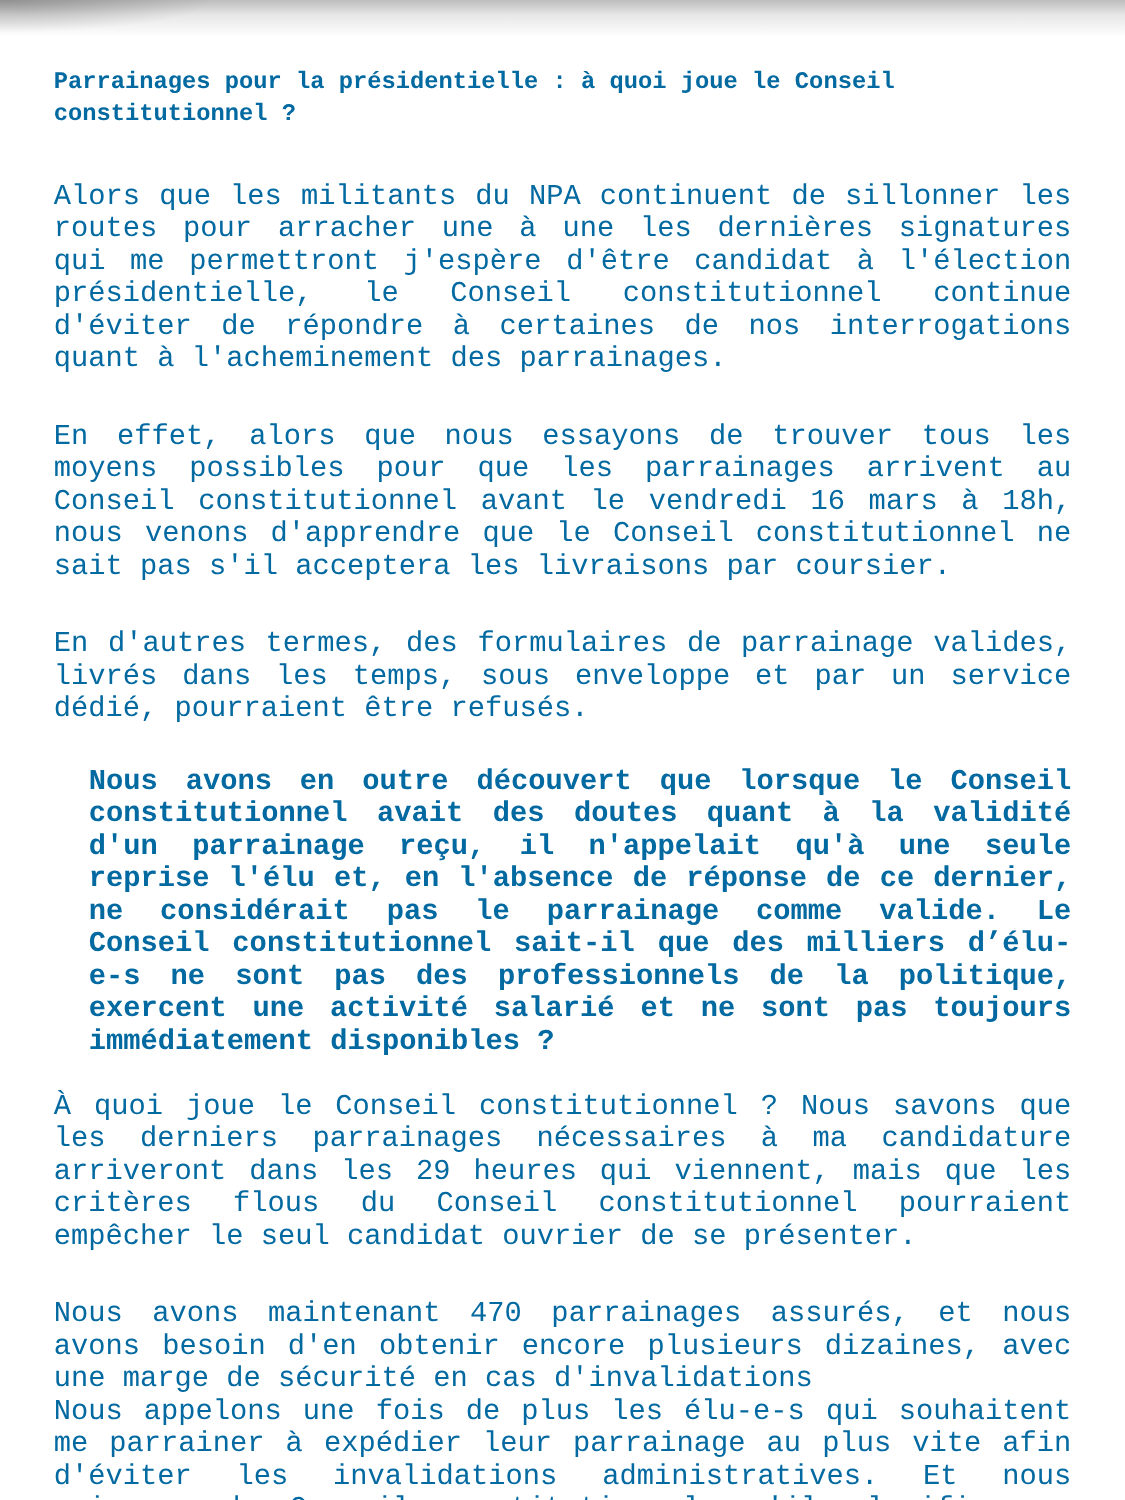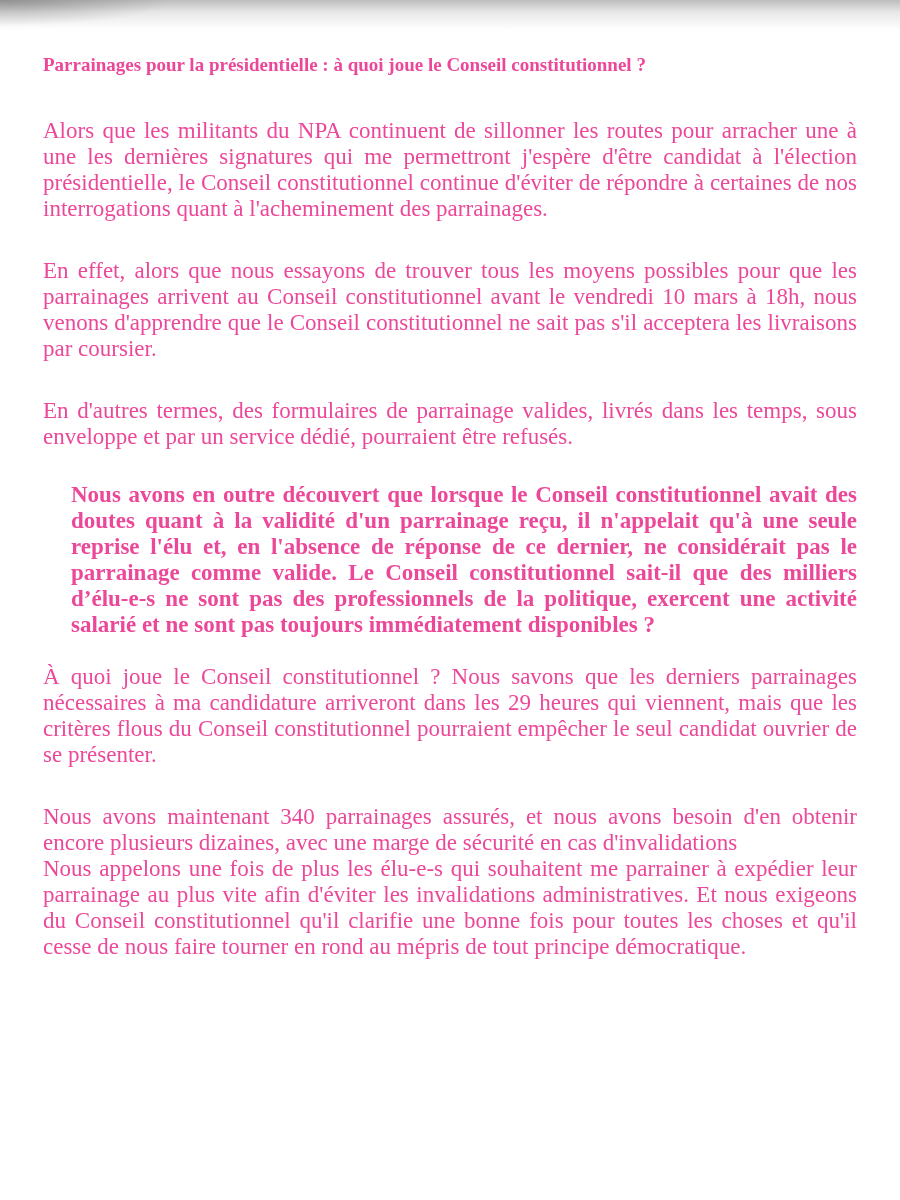--- a/index.html
+++ b/index.html
@@ -6,22 +6,22 @@
     margin: 0;
     padding: 0;
     background: #ffffff;
   }
   .page {
     position: relative;
     width: 900px;
     height: 1200px;
     background: #ffffff;
     overflow: hidden;
-    font-family: Liberation Serif, serif;
-    color: #ec4899;
+    font-family: Liberation Mono, monospace;
+    color: #0369a1;
   }
   .top-shade {
     position: absolute;
     top: 0; left: 0;
     width: 100%;
     height: 30px;
     background: linear-gradient(to bottom, #bdbdbd 0%, #e7e7e7 40%, #ffffff 100%);
     pointer-events: none;
   }
   .corner-shade {
@@ -73,27 +73,27 @@
   <div class="top-shade"></div>
   <div class="corner-shade"></div>
 
   <div class="content">
 
     <h1 class="doc-title">Parrainages pour la présidentielle : à quoi joue le Conseil constitutionnel ?</h1>
 
 
     <p class="para">Alors que les militants du NPA continuent de sillonner les routes pour arracher une à une les dernières signatures qui me permettront j'espère d'être candidat à l'élection présidentielle, le Conseil constitutionnel continue d'éviter de répondre à certaines de nos interrogations quant à l'acheminement des parrainages.</p>
 
-    <p class="para">En effet, alors que nous essayons de trouver tous les moyens possibles pour que les parrainages arrivent au Conseil constitutionnel avant le vendredi 10 mars à 18h, nous venons d'apprendre que le Conseil constitutionnel ne sait pas s'il acceptera les livraisons par coursier.</p>
+    <p class="para">En effet, alors que nous essayons de trouver tous les moyens possibles pour que les parrainages arrivent au Conseil constitutionnel avant le vendredi 16 mars à 18h, nous venons d'apprendre que le Conseil constitutionnel ne sait pas s'il acceptera les livraisons par coursier.</p>
 
     <p class="para mb32">En d'autres termes, des formulaires de parrainage valides, livrés dans les temps, sous enveloppe et par un service dédié, pourraient être refusés.</p>
 
     <p class="para bold mb26">Nous avons en outre découvert que lorsque le Conseil constitutionnel avait des doutes quant à la validité d'un parrainage reçu, il n'appelait qu'à une seule reprise l'élu et, en l'absence de réponse de ce dernier, ne considérait pas le parrainage comme valide. Le Conseil constitutionnel sait-il que des milliers d’élu-e-s ne sont pas des professionnels de la politique, exercent une activité salarié et ne sont pas toujours immédiatement disponibles ?</p>
 
     <p class="para">À quoi joue le Conseil constitutionnel ? Nous savons que les derniers parrainages nécessaires à ma candidature arriveront dans les 29 heures qui viennent, mais que les critères flous du Conseil constitutionnel pourraient empêcher le seul candidat ouvrier de se présenter.</p>
 
-    <p class="para mb0">Nous avons maintenant 340 parrainages assurés, et nous avons besoin d'en obtenir encore plusieurs dizaines, avec une marge de sécurité en cas d'invalidations</p>
+    <p class="para mb0">Nous avons maintenant 470 parrainages assurés, et nous avons besoin d'en obtenir encore plusieurs dizaines, avec une marge de sécurité en cas d'invalidations</p>
 
     <p class="para mb28">Nous appelons une fois de plus les élu-e-s qui souhaitent me parrainer à expédier leur parrainage au plus vite afin d'éviter les invalidations administratives. Et nous exigeons du Conseil constitutionnel qu'il clarifie une bonne fois pour toutes les choses et qu'il cesse de nous faire tourner en rond au mépris de tout principe démocratique.</p>
 
 
   </div>
 </div>
 
 </body></html>

